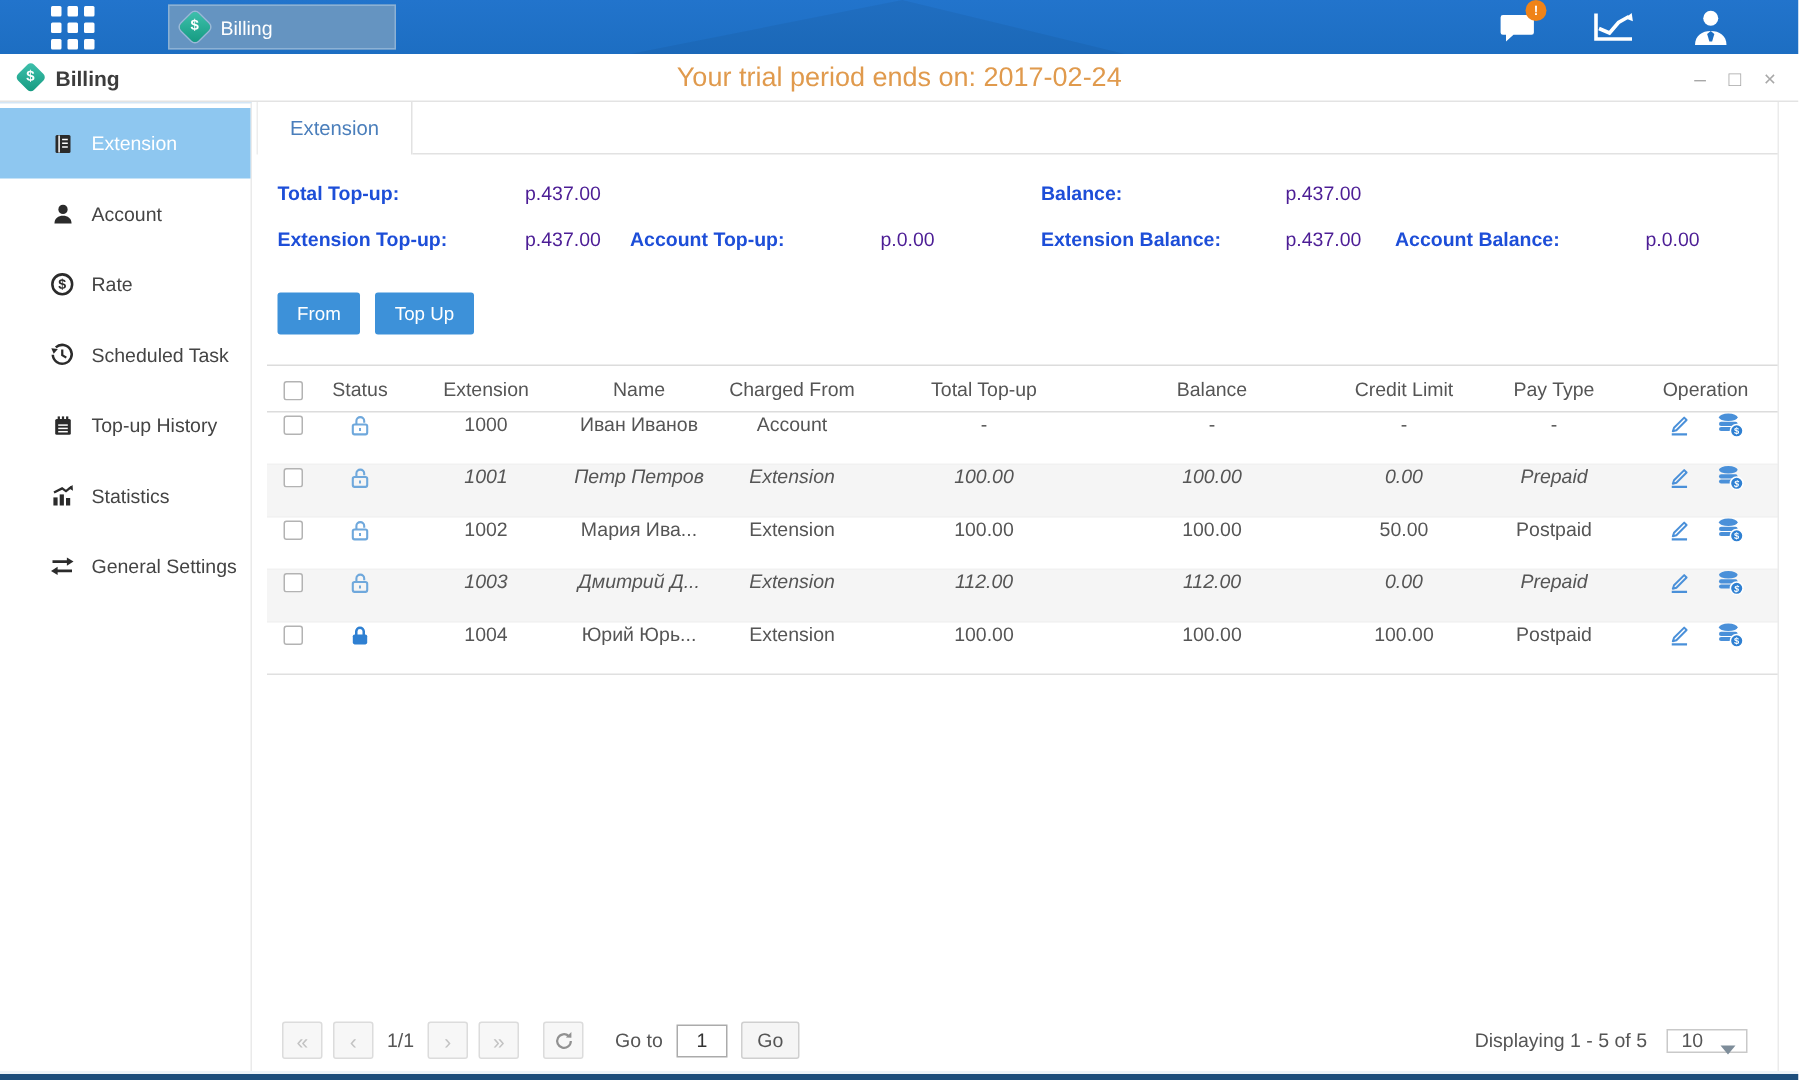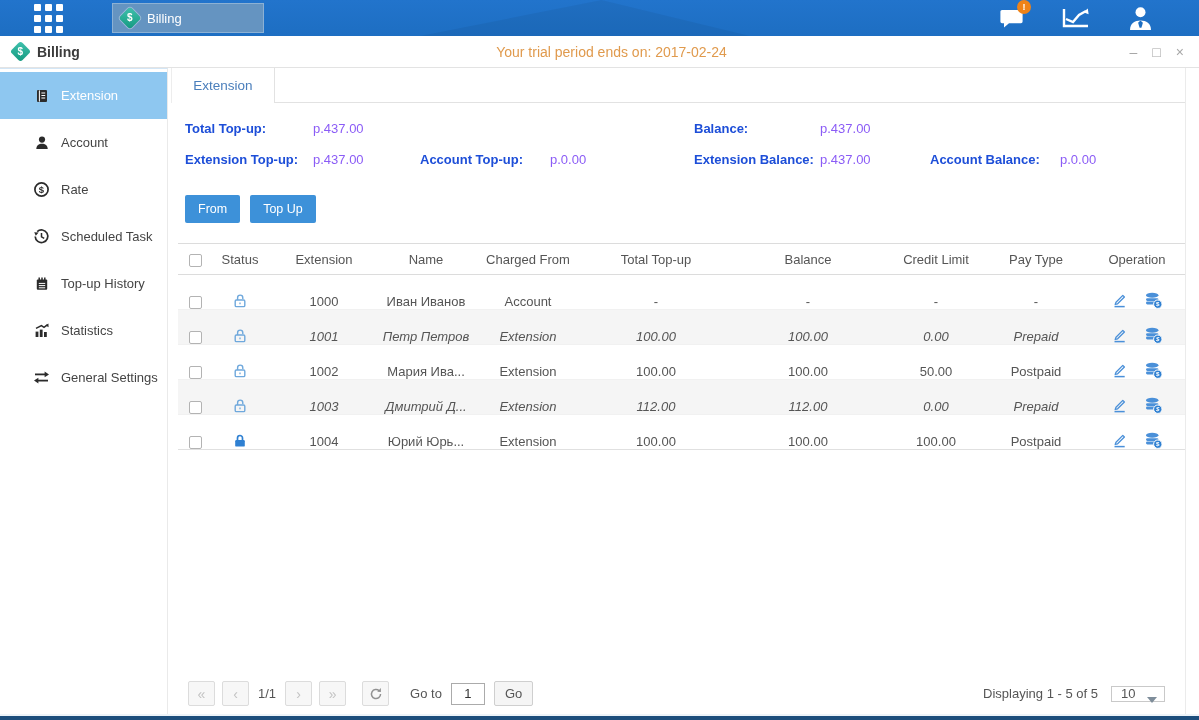--- a/index.html
+++ b/index.html
@@ -24,48 +24,48 @@
   .diamond span { transform:rotate(-45deg); color:#fff; font-weight:bold; font-size:10px; line-height:1; }
   .topbar-right { margin-left:auto; margin-right:44px; display:flex; align-items:center; gap:34px; }
   .tb-icon { position:relative; width:30px; height:26px; display:flex; align-items:center; justify-content:center; cursor:pointer; }
   .badge { position:absolute; top:-5px; right:-4px; width:14px; height:14px; border-radius:50%;
     background:#ef8318; color:#fff; font-size:9px; font-weight:bold; display:flex; align-items:center; justify-content:center; }
   
   .titlebar { height:32px; background:#fff; border-bottom:1px solid #e3e3e3; display:flex; align-items:center; position:relative; }
   .title-left { display:flex; align-items:center; gap:9px; margin-left:13px; }
   .title-left .diamond { width:15px; height:15px; }
   .win-title { font-weight:bold; font-size:14px; color:#3c3c3c; }
-  .trial { position:absolute; left:50%; transform:translateX(-50%); color:#e09a4d; font-size:14px;margin-left:12px; }
+  .trial { position:absolute; left:50%; transform:translateX(-50%); color:#e09a4d; font-size:18px; }
   .win-controls { margin-left:auto; margin-right:15px; display:flex; gap:15px; align-items:center; color:#a8a8a8; font-size:14px; }
   .win-controls span { cursor:pointer; line-height:1; }
   
   .main { display:flex; height:646px; }
   .sidebar { width:168px; flex:0 0 168px; border-right:1px solid #eaeaea; border-top:1px solid #d3e6f6; padding-top:3px; }
   .side-item { height:47px; display:flex; align-items:center; gap:11px; padding-left:33px; color:#444; cursor:pointer; }
   .side-item.active { background:#8ec7f0; color:#fff; }
   .side-icon { width:17px; height:17px; display:flex; align-items:center; justify-content:center; flex:0 0 auto; }
   .content { flex:1; display:flex; flex-direction:column; position:relative; }
   .content::after { content:""; position:absolute; top:0; bottom:0; right:13px; width:1px; background:#ebebeb; pointer-events:none; }
   
   .tabstrip { display:flex; height:35px; flex:0 0 35px; }
   .tab { width:104px; margin-left:3px; display:flex; align-items:center; justify-content:center;
     color:#4a7ebb; font-size:13.5px; border-left:1px solid #ededed; border-right:1px solid #e2e2e2; cursor:pointer; }
   .tabstrip-rest { flex:1; border-bottom:1px solid #e2e2e2; margin-right:13px; }
   
   .summary { position:relative; height:82px; flex:0 0 82px; }
   .sum-label { position:absolute; font-weight:bold; color:#1d4ed8; white-space:nowrap; }
-  .sum-value { position:absolute; color:#8b5cf6; white-space:nowrap; }
+  .sum-value { position:absolute; color:#4c1d95; white-space:nowrap;margin-left:37px; }
   
   .actions { margin:10px 0 0 17px; display:flex; gap:10px; flex:0 0 auto; }
   .btn-primary { background:#3d91d9; color:#fff; border:none; border-radius:2px;
     font-family:inherit; font-size:12.5px; padding:7px 13px; cursor:pointer; }
   
   .table { margin:20px 0 0 10px; width:1008px; color:#555; flex:0 0 auto; }
   .thead { display:flex; align-items:center; height:32px; border-top:1px solid #dcdcdc; border-bottom:1px solid #dcdcdc; color:#555; }
-  .trow { display:flex; align-items:flex-end; height:35px; border-bottom:1px solid #f1f1f1; }
+  .trow { display:flex; align-items:flex-start; height:35px; border-bottom:1px solid #f1f1f1; }
   .trow.stripe { background:#f5f5f5;font-style:italic; }
   .trow:last-child { border-bottom:1px solid #e0e0e0; }
   .c { text-align:center; overflow:hidden; white-space:nowrap; }
   .col-check{width:34px;} .col-status{width:56px;} .col-ext{width:112px;} .col-name{width:92px;}
   .col-charged{width:112px;} .col-topup{width:144px;} .col-balance{width:160px;}
   .col-credit{width:96px;} .col-paytype{width:104px;}
   .col-op{width:98px; display:flex; justify-content:center; align-items:center; gap:16px;}
   .checkbox { display:inline-block; width:13px; height:13px; border:1px solid #b3b3b3; border-radius:2px; background:#fff; cursor:pointer; vertical-align:middle; }
   .lock { display:inline-flex; vertical-align:middle; }
   .op-ic { display:inline-flex; cursor:pointer; }

